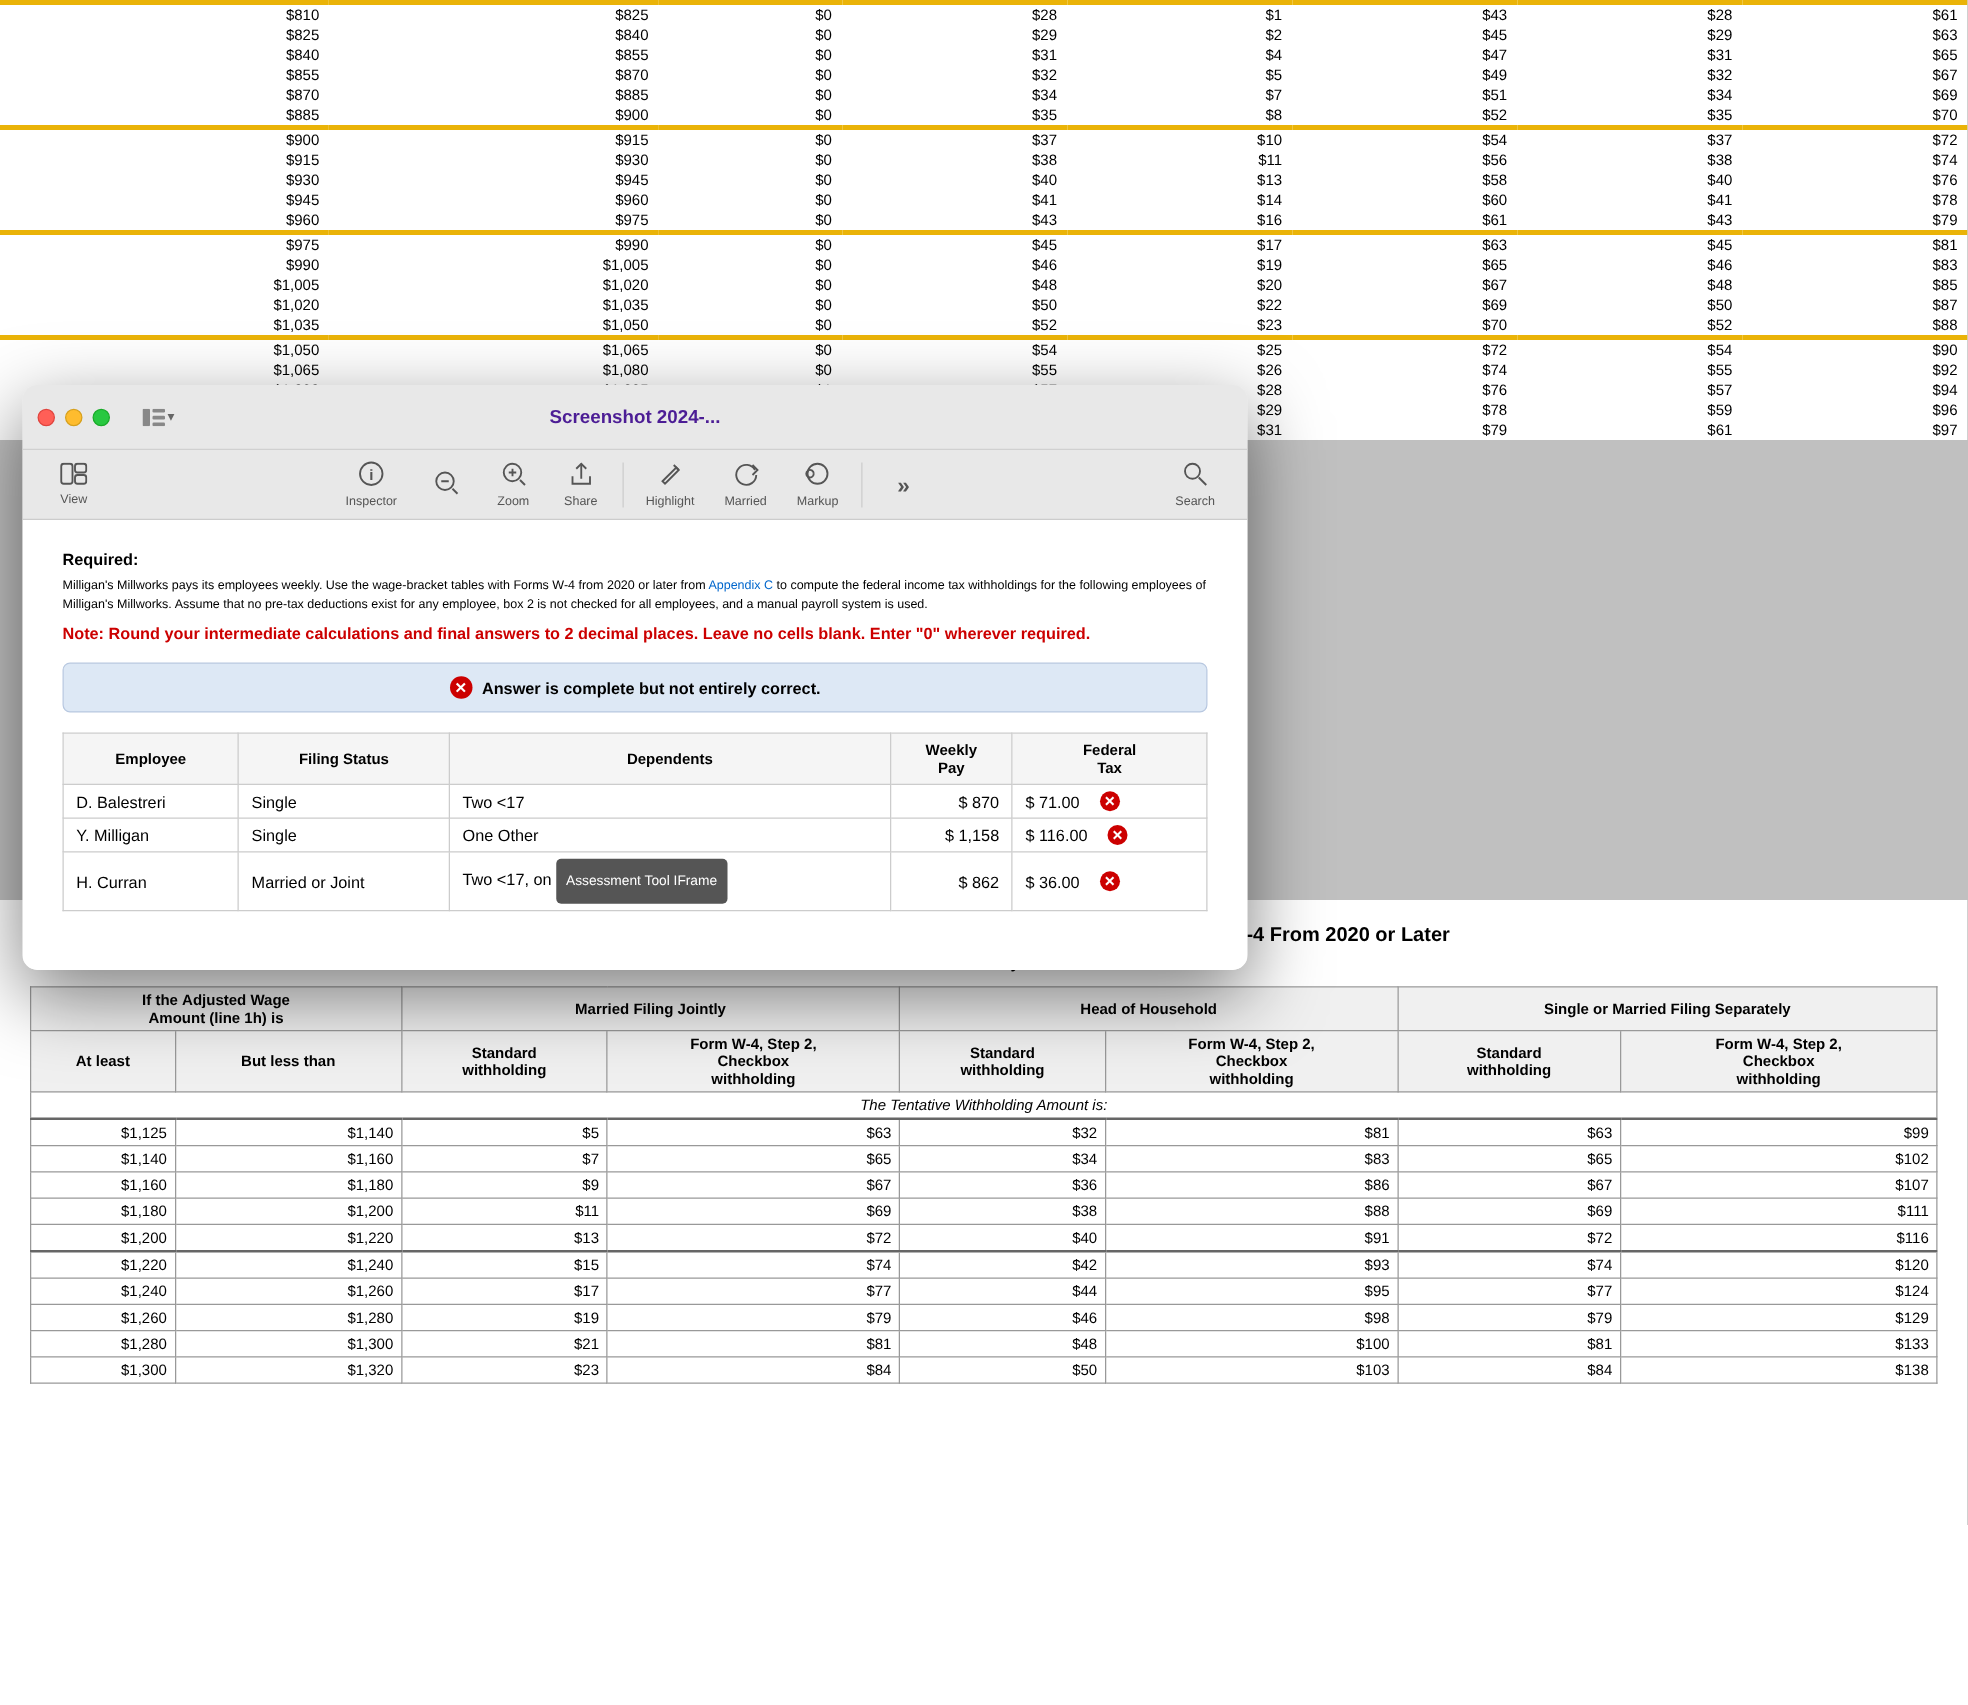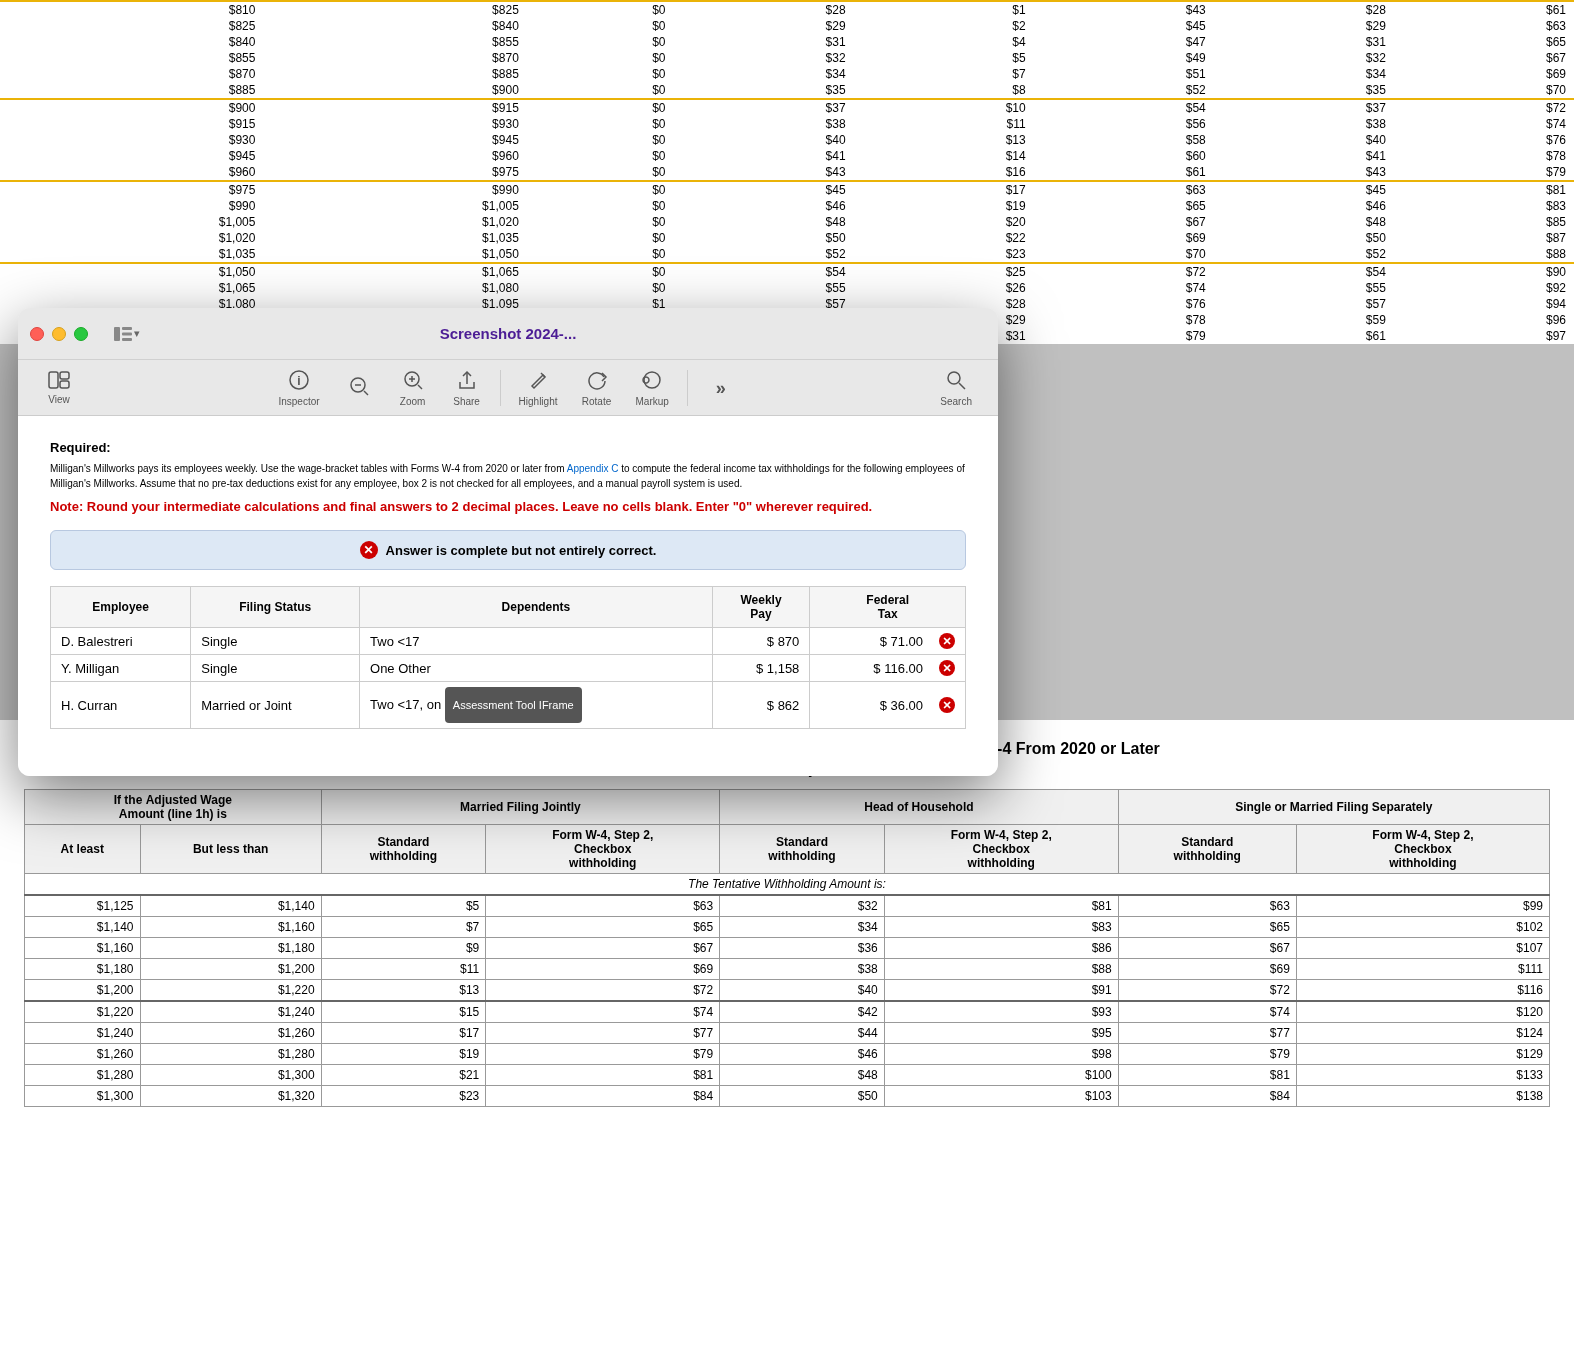--- a/index.html
+++ b/index.html
@@ -29,21 +29,21 @@
       text-align: right;
     }
 
     .bg-table-top td {
       padding: 1px 8px;
       font-size: 12px;
       color: #000;
     }
 
     .bg-table-top tr.group-separator td {
-      border-top: 2px solid #eab308;
+      border-top: 4px solid #eab308;
     }
 
     
     .macos-window {
       position: absolute;
       top: 308px;
       left: 18px;
       width: 980px;
       background: #f0f0f0;
       border-radius: 12px;
@@ -241,21 +241,20 @@
       font-size: 13px;
     }
 
     .data-table td.currency {
       text-align: right;
     }
 
     .error-cell {
       display: flex;
       align-items: center;
-      justify-content: flex-end;
       gap: 16px;
     }
 
     .error-icon {
       width: 16px;
       height: 16px;
       background: #cc0000;
       border-radius: 50%;
       display: flex;
       align-items: center;
@@ -641,21 +640,21 @@
         <span class="label">Highlight</span>
       </div>
 
       <div class="toolbar-item">
         <span class="icon">
           <svg width="22" height="22" viewBox="0 0 22 22">
             <path d="M18 8 A8 8 0 1 0 19 12" fill="none" stroke="#555" stroke-width="1.5"></path>
             <path d="M16 4 L20 8 L16 12" fill="none" stroke="#555" stroke-width="1.5"></path>
           </svg>
         </span>
-        <span class="label">Rotate</span>
+        <span class="label">Married</span>
       </div>
 
       <div class="toolbar-item">
         <span class="icon">
           <svg width="22" height="22" viewBox="0 0 22 22">
             <circle cx="11" cy="11" r="8" fill="none" stroke="#555" stroke-width="1.5"></circle>
             <path d="M8 11 A3 3 0 1 1 8 10.9" fill="none" stroke="#555" stroke-width="1.5"></path>
           </svg>
         </span>
         <span class="label">Markup</span>

